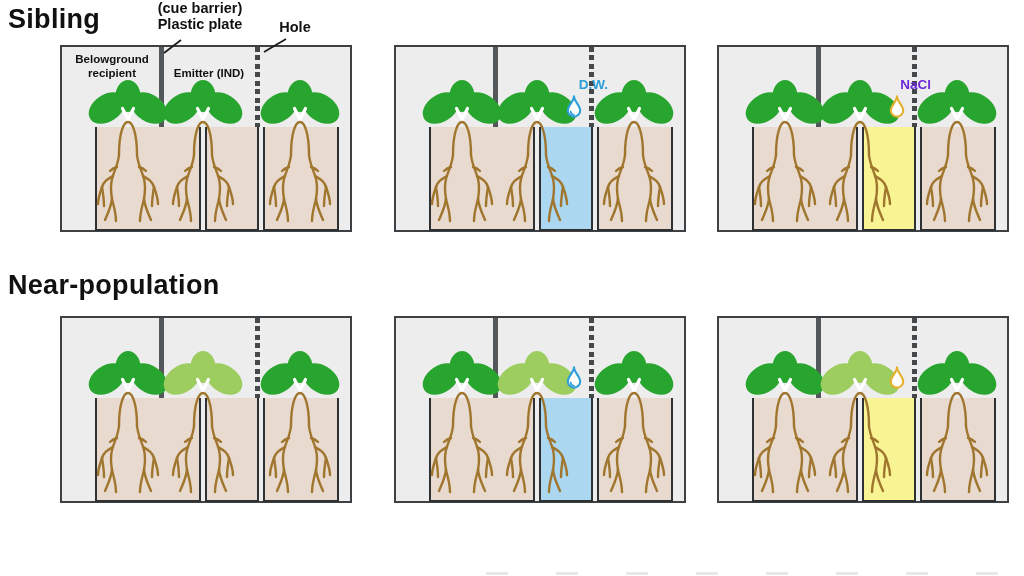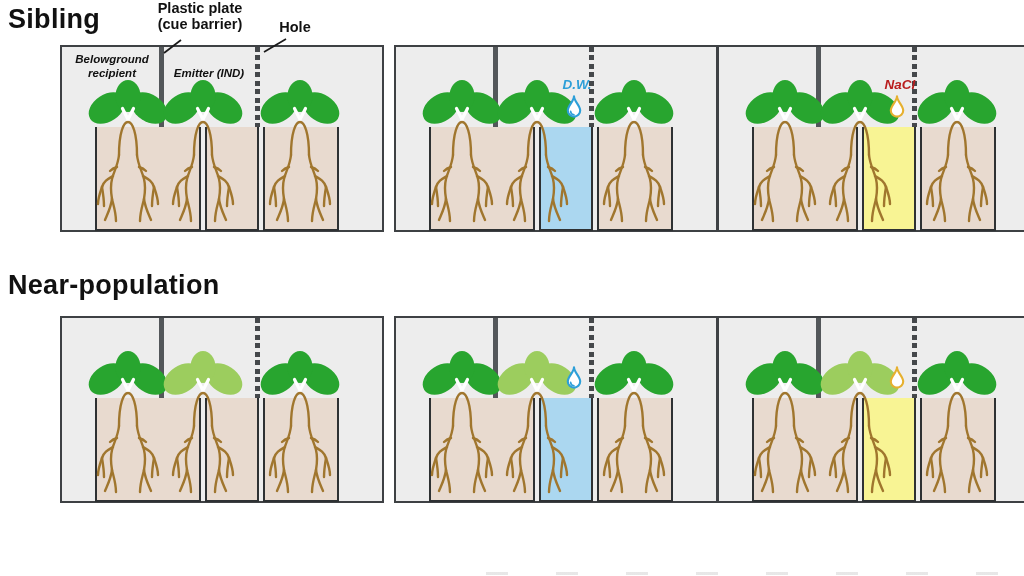--- a/index.html
+++ b/index.html
@@ -35,24 +35,23 @@
   #ann-plate { left:118px; top:0px; width:164px; }
   #ann-hole  { left:264px; top:19px; width:62px; }
 
   #pointer-lines {
     position:absolute; left:0; top:0; width:1024px; height:576px;
     pointer-events:none; z-index:6;
   }
 
   .panel {
     position:absolute;
-    width:324px; height:187px;
+    width:292px; height:187px;
     background:#ededed;
     border:2px solid #3e4144;
-    font-style:italic;
   }
   .soilbox {
     position:absolute;
     top:80px; height:104px;
     border:2.5px solid #2e3133;
     border-top:none;
     z-index:1;
   }
   .plate {
     position:absolute;
@@ -82,21 +81,21 @@
     text-align:center;
     color:#111;
     z-index:4;
   }
   .clabel.single { top:20px; }
   .tlabel {
     position:absolute;
     left:150px; top:30px; width:62px;
     font-weight:700;
     font-size:13.5px;
-    text-align:center;
+    text-align:right;
     z-index:4;
     white-space:nowrap;
   }
   .drop {
     position:absolute;
     left:169px; top:48px; width:18px; height:23px;
     z-index:4;
   }
   .drop svg { display:block; width:18px; height:23px; overflow:visible; }
 
@@ -109,22 +108,22 @@
 </head>
 <body>
 
 <div id="canvas">
 
   <div class="title" id="title-sibling">Sibling</div>
 
   <div class="title" id="title-near">Near-population</div>
 
   <div class="ann" id="ann-plate">
+    <div>(cue barrier)</div>
     <div>Plastic plate</div>
-    <div>(cue barrier)</div>
   </div>
 
   <div class="ann" id="ann-hole">Hole</div>
 
   <svg id="pointer-lines">
     <line x1="181" y1="40" x2="164" y2="53" stroke="#1a1a1a" stroke-width="1.7"></line>
     <line x1="286" y1="39" x2="264" y2="52" stroke="#1a1a1a" stroke-width="1.7"></line>
   </svg>
 
   <div id="panels">
@@ -336,21 +335,21 @@
             </g>
           </svg>
         </div>
       </div>
       <div class="panel" style="left: 717px; top: 45px; background: rgb(237, 237, 237); border-color: rgb(62, 65, 68);">
         <div class="soilbox" style="left:33px;width:106px;background:#e8dacf;border-color:#2e3133"></div>
         <div class="soilbox" style="left:143px;width:54px;background:#f8f494;border-color:#2e3133"></div>
         <div class="soilbox" style="left:201px;width:76px;background:#e8dacf;border-color:#2e3133"></div>
         <div class="plate"></div>
         <div class="dashbar"></div>
-        <div class="tlabel" style="color:#b91c1c">NaCl</div>
+        <div class="tlabel" style="color:#6d28d9">NaCl</div>
         <div class="drop">
           <svg viewBox="0 0 20 26">
             <path d="M10,1.5 C10,7 3,12 3,17.5 A7,7 0 0 0 17,17.5 C17,12 10,7 10,1.5 Z" fill="#ffffff" stroke="#e6b02f" stroke-width="2.4" stroke-linejoin="round"></path>
           </svg>
         </div>
         <div class="plant" style="left:24px">
           <svg viewBox="0 0 84 150">
             <g fill="#28a52f">
               <ellipse cx="21" cy="27" rx="20" ry="13.5" transform="rotate(-33 21 27)"></ellipse>
               <ellipse cx="63" cy="27" rx="20" ry="13.5" transform="rotate(33 63 27)"></ellipse>

